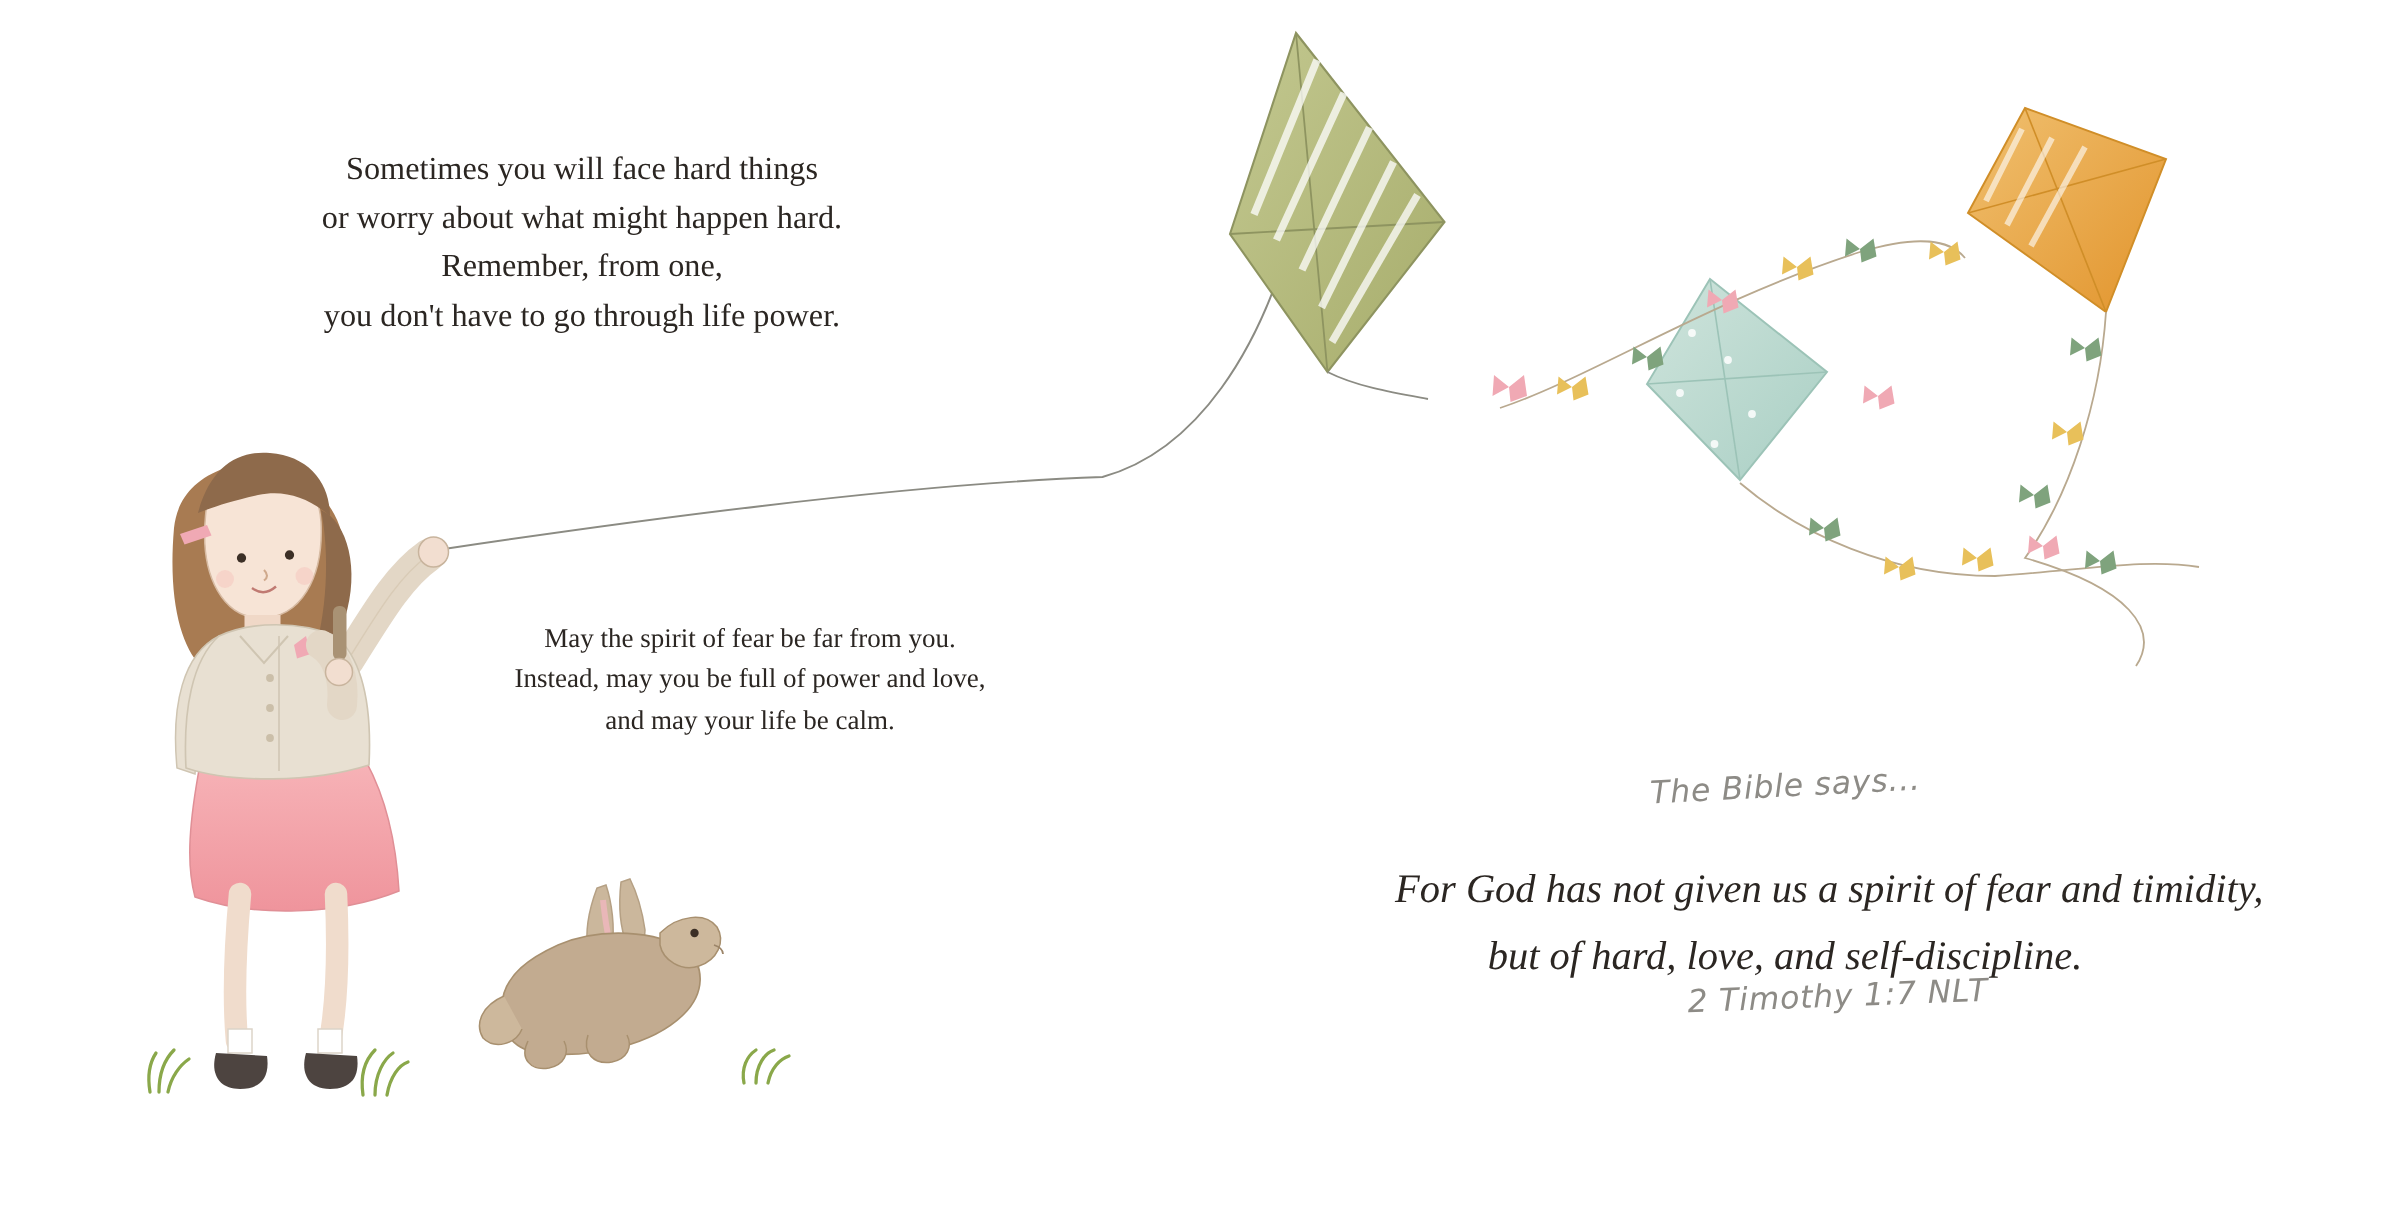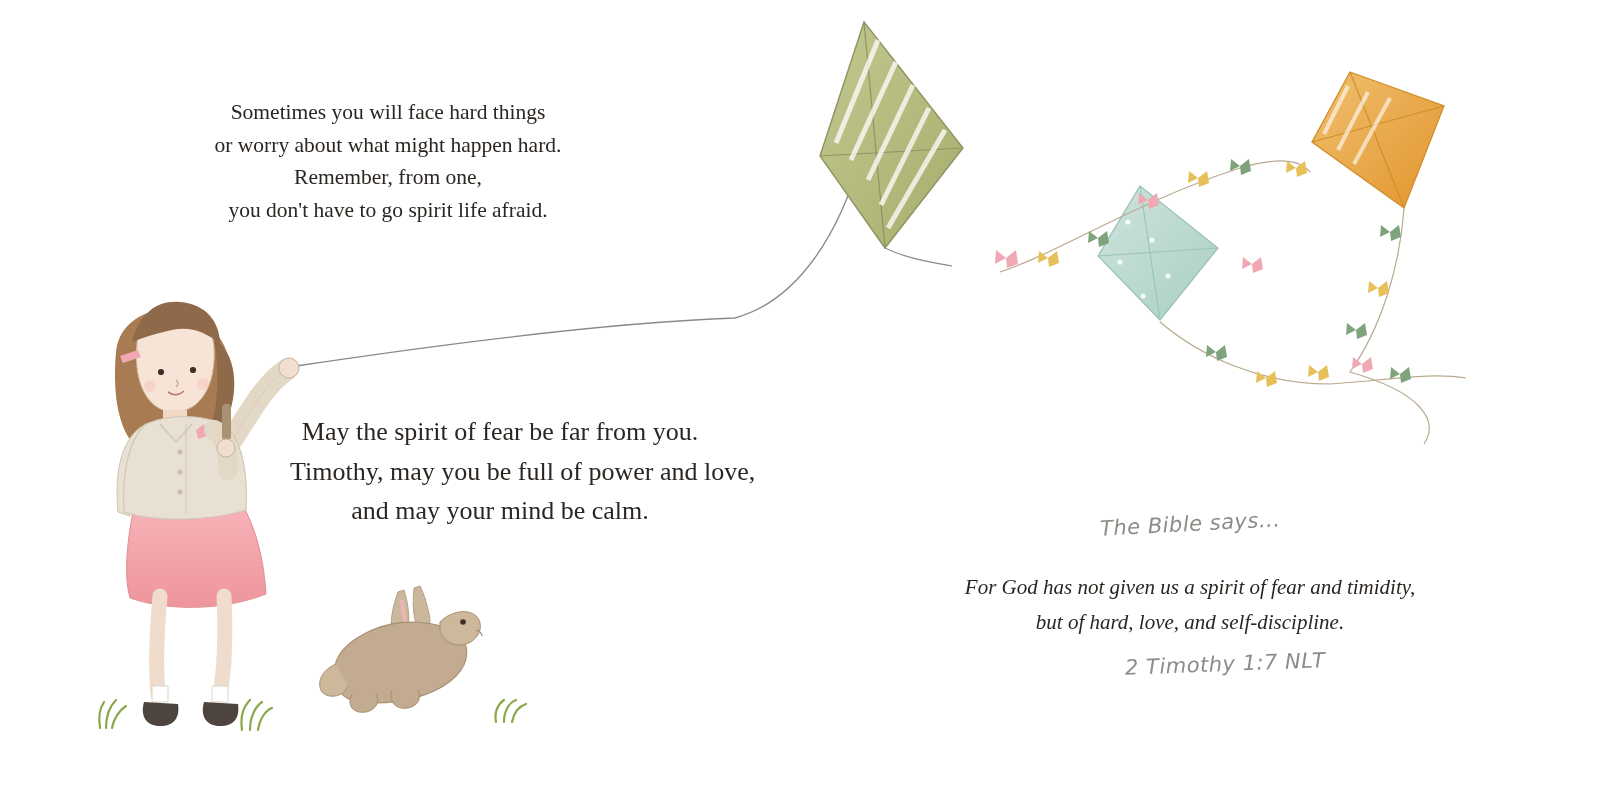--- a/index.html
+++ b/index.html
@@ -29,31 +29,31 @@
   #stanza-one {
     left: 178px;
     top: 96px;
     width: 420px;
     font-size: 21.5px;
   }
   #stanza-two {
     left: 290px;
     top: 412px;
     width: 420px;
-    font-size: 26px;
+    font-size: 18px;
   }
 
   #scripture {
     position: absolute;
     left: 930px;
     top: 570px;
     width: 520px;
     text-align: center;
     font-style: italic;
-    font-size: 21px;
+    font-size: 27px;
     line-height: 1.68;
     color: #2b2622;
   }
 
   .handwritten {
     position: absolute;
     font-family: "DejaVu Sans", sans-serif;
     color: #8d8b86;
     letter-spacing: 0.5px;
   }
@@ -283,27 +283,27 @@
       <path d="M496,722 C494,712 498,704 504,700"></path>
       <path d="M504,722 C504,710 510,702 516,700"></path>
       <path d="M512,722 C514,712 520,706 526,704"></path>
     </g>
   </svg>
 
   <div class="verse-block" id="stanza-one">
     <span class="verse-line">Sometimes you will face hard things</span>
     <span class="verse-line">or worry about what might happen hard.</span>
     <span class="verse-line">Remember, from one,</span>
-    <span class="verse-line">you don't have to go spirit life afraid.</span>
+    <span class="verse-line">you don't have to go through life power.</span>
   </div>
 
   <div class="verse-block" id="stanza-two">
     <span class="verse-line">May the spirit of fear be far from you.</span>
-    <span class="verse-line">Timothy, may you be full of power and love,</span>
-    <span class="verse-line">and may your mind be calm.</span>
+    <span class="verse-line">Instead, may you be full of power and love,</span>
+    <span class="verse-line">and may your life be calm.</span>
   </div>
 
   <div class="handwritten" id="bible-says">The Bible says...</div>
 
   <div id="scripture">
     <span class="verse-line">For God has not given us a spirit of fear and timidity,</span>
     <span class="verse-line">but of hard, love, and self-discipline.</span>
   </div>
 
   <div class="handwritten" id="reference">2 Timothy 1:7 NLT</div>

